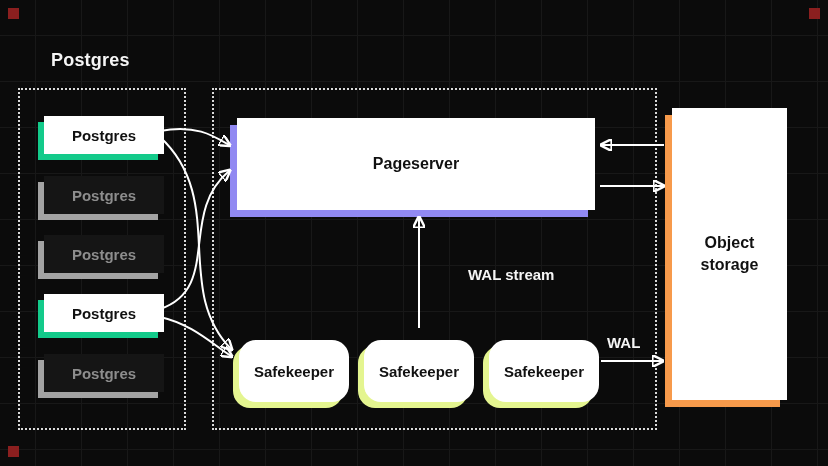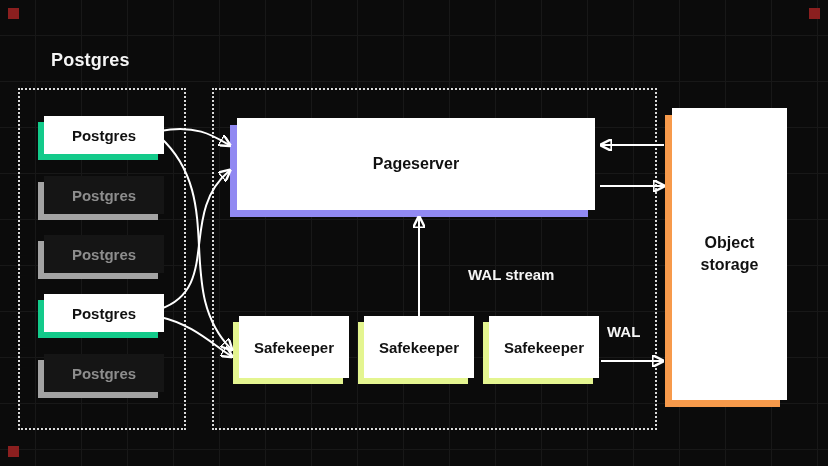--- a/index.html
+++ b/index.html
@@ -53,38 +53,39 @@
   .pg.p2 { top:176px; }
   .pg.p3 { top:235px; }
   .pg.p4 { top:294px; }
   .pg.p5 { top:354px; }
   .pageserver {
     left:237px; top:118px; width:358px; height:92px;
     box-shadow:-7px 7px 0 0 #9189f2;
     font-weight:700; font-size:16px;
   }
   .safekeeper {
-    top:316px; width:110px; height:62px;
+    top:340px; width:110px; height:62px;
     box-shadow:-6px 6px 0 0 #e4f590;
+    border-radius:17px;
   }
   .sk1 { left:239px; }
   .sk2 { left:364px; }
   .sk3 { left:489px; }
   .object-storage {
     left:672px; top:108px; width:115px; height:292px;
     box-shadow:-7px 7px 0 0 #f79a4b;
     font-size:16px; font-weight:700; line-height:1.35;
     padding:0 18px;
   }
   .flow-label {
     position:absolute; color:#f5f5f5;
     font-size:15px; font-weight:700;
   }
   .wal-stream-label { left:436px; top:266px;margin-left:32px; }
-  .wal-label       { left:607px; top:323px; }
+  .wal-label       { left:607px; top:334px; }
   svg.arrows {
     position:absolute; left:0; top:0; width:828px; height:466px;
     pointer-events:none;
   }
   svg.arrows path { stroke:#fff; stroke-width:2; fill:none; }
 </style>
 </head>
 <body>
 
 <div class="canvas">

